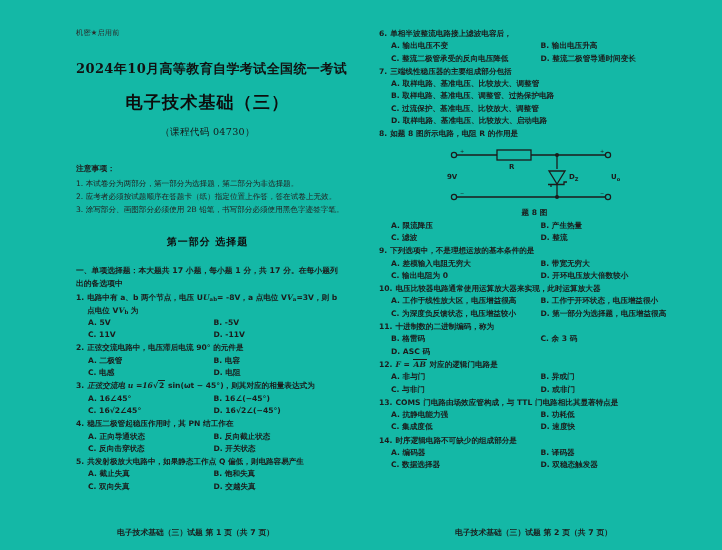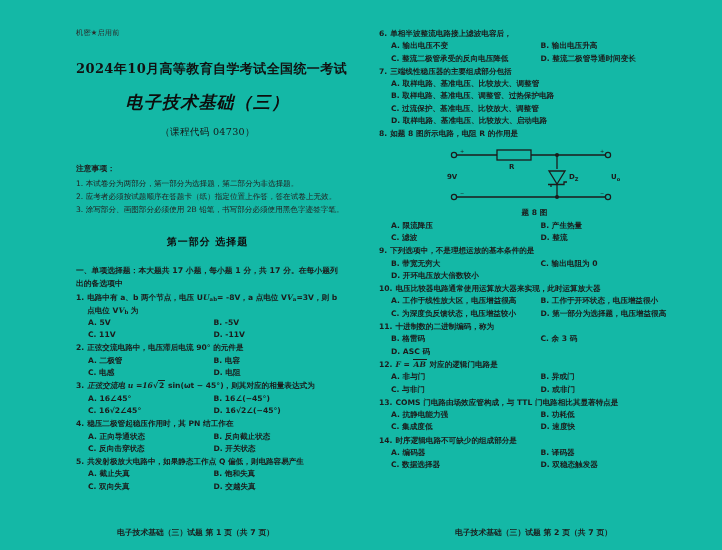--- a/index.html
+++ b/index.html
@@ -57,21 +57,20 @@
     white-space: nowrap;
   }
   .title-sub {
     text-align: center;
     font-family: "DejaVu Serif", "Liberation Serif", serif;
     font-weight: bold;
     font-size: 17px;
     letter-spacing: 1.2px;
     color: #0d0d0d;
     margin: 0 0 12px 0;
-    font-style: italic;
   }
   .title-code {
     text-align: center;
     font-family: "DejaVu Serif", "Liberation Serif", serif;
     font-size: 9.6px;
     letter-spacing: 0.3px;
     color: #161616;
     margin: 0 0 24px 0;
   }
   .notes-head {
@@ -337,20 +336,21 @@
           <div class="opt">D. 整流</div>
         </div>
       </div>
 
       <div class="q">
         <div class="q-stem">
           <span class="q-num">9.</span>
           <span class="q-text">下列选项中，不是理想运放的基本条件的是</span>
         </div>
         <div class="opts">
+          <div class="opt">A. 差模输入电阻无穷大</div>
           <div class="opt">B. 带宽无穷大</div>
           <div class="opt">C. 输出电阻为 0</div>
           <div class="opt">D. 开环电压放大倍数较小</div>
         </div>
       </div>
 
       <div class="q">
         <div class="q-stem">
           <span class="q-num">10.</span>
           <span class="q-text">电压比较器电路通常使用运算放大器来实现，此时运算放大器</span>

